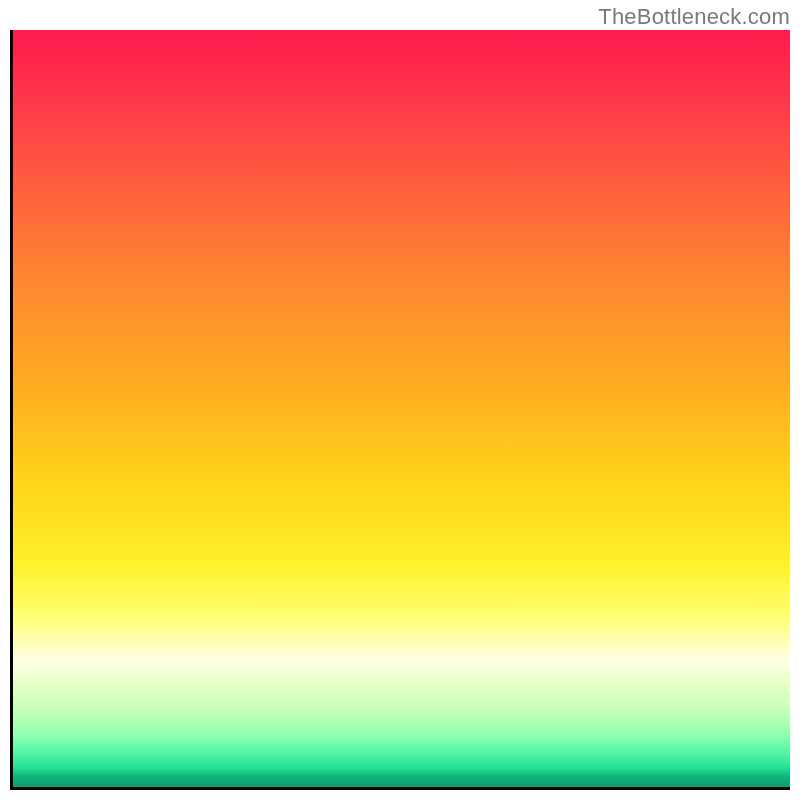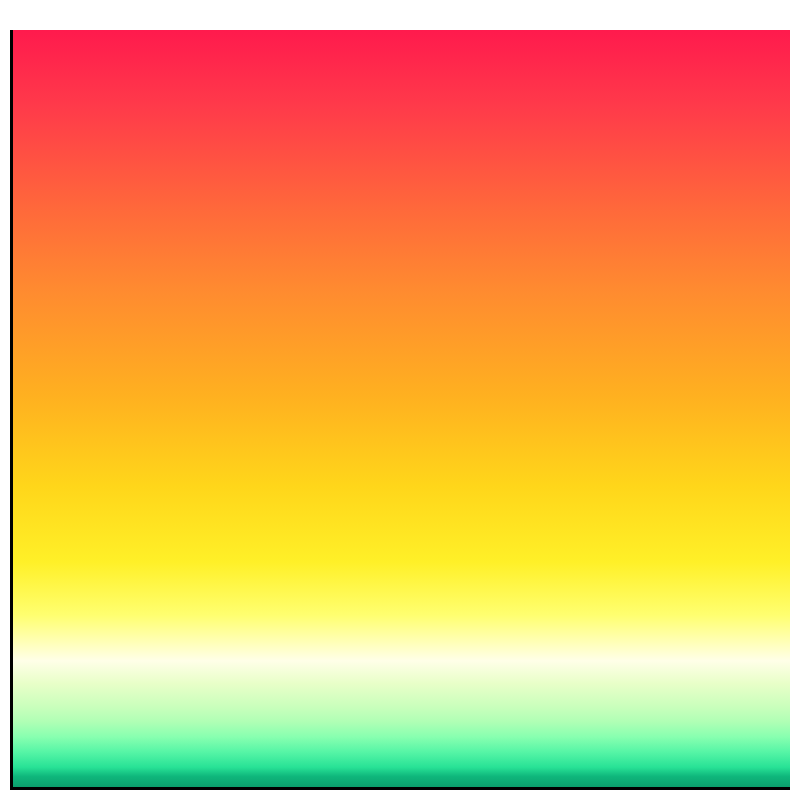--- a/index.html
+++ b/index.html
@@ -74,20 +74,21 @@
   }
   .marker {
     fill: #e07a7a;
     stroke: none;
   }
 </style>
 </head>
 <body>
 
 <div class="wrap">
+  <div class="watermark">TheBottleneck.com</div>
 
   <div class="plot-area">
     <div class="gradient-bg"></div>
 
     <svg class="axes" viewBox="0 0 780 760" preserveAspectRatio="none">
 
       <line class="axis" x1="1.5" y1="0" x2="1.5" y2="760"></line>
 
       <line class="axis" x1="0" y1="758.5" x2="780" y2="758.5"></line>
     </svg>

